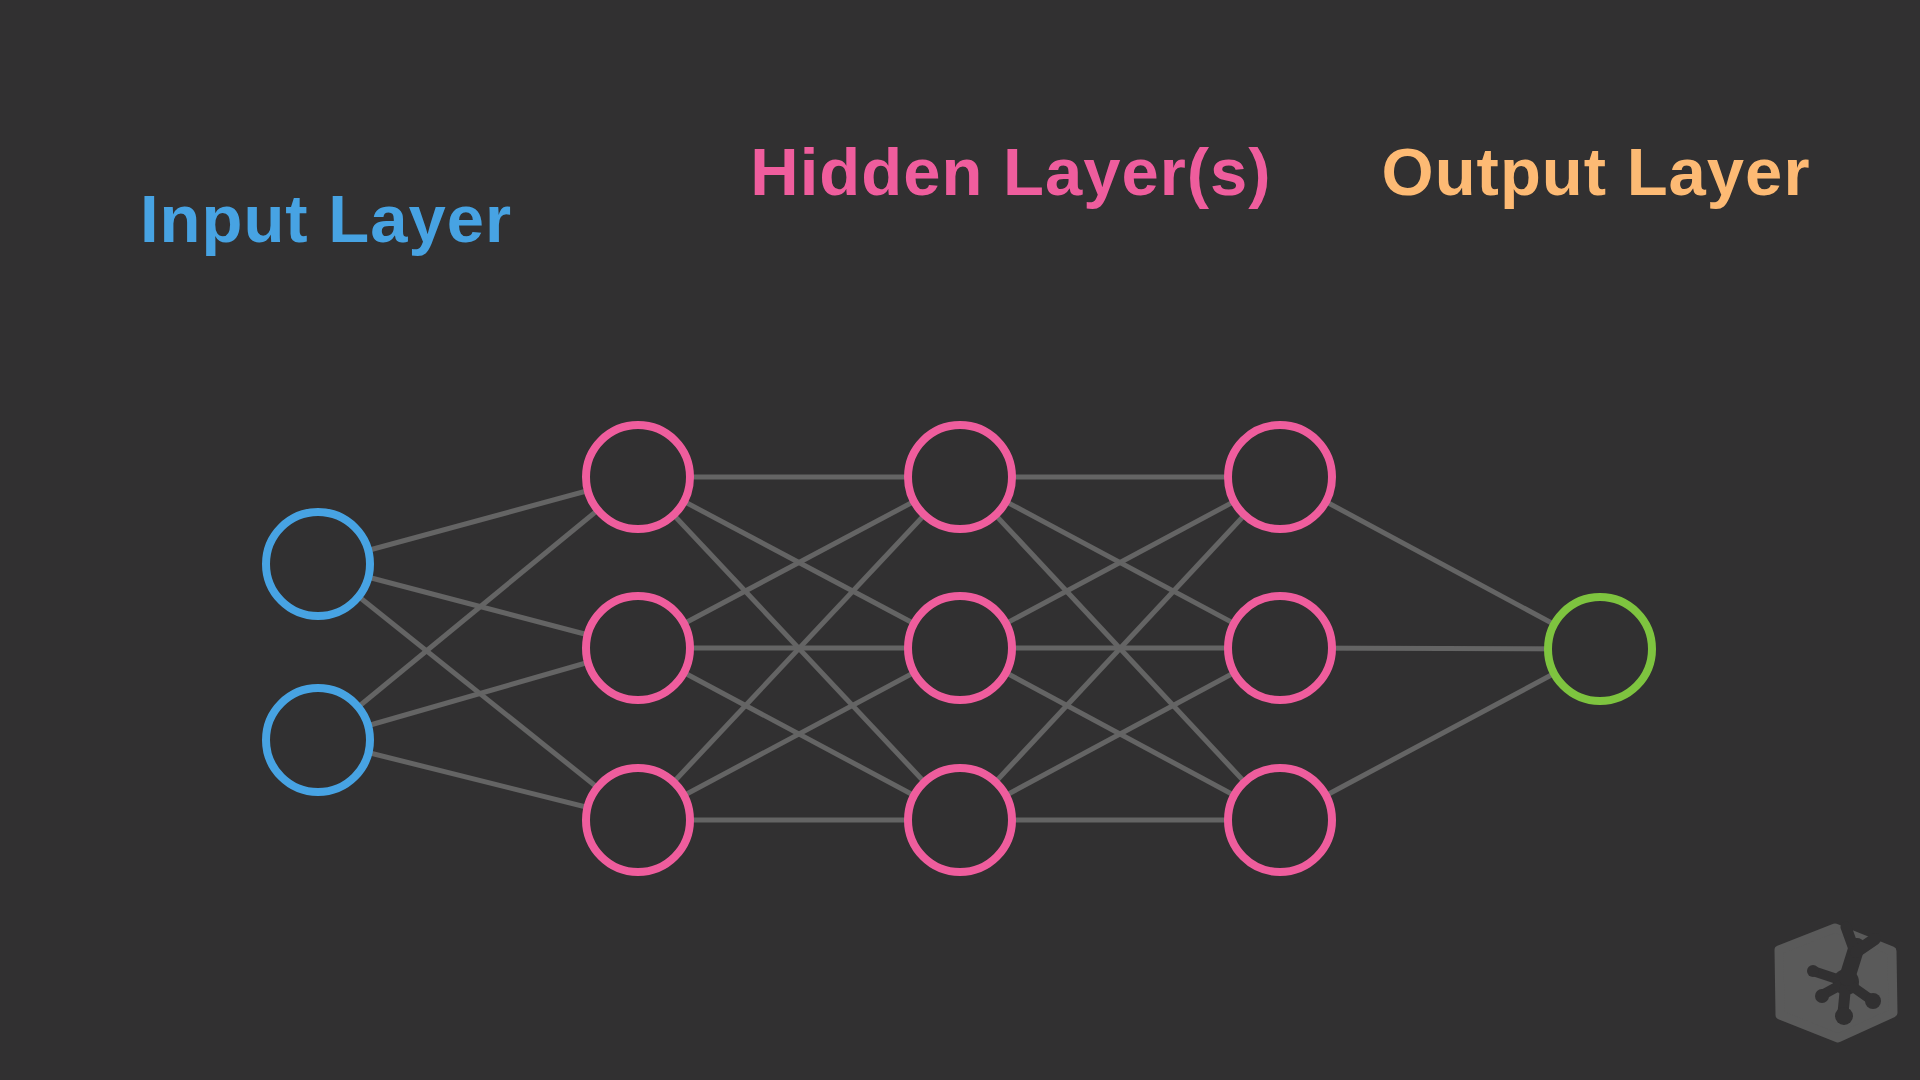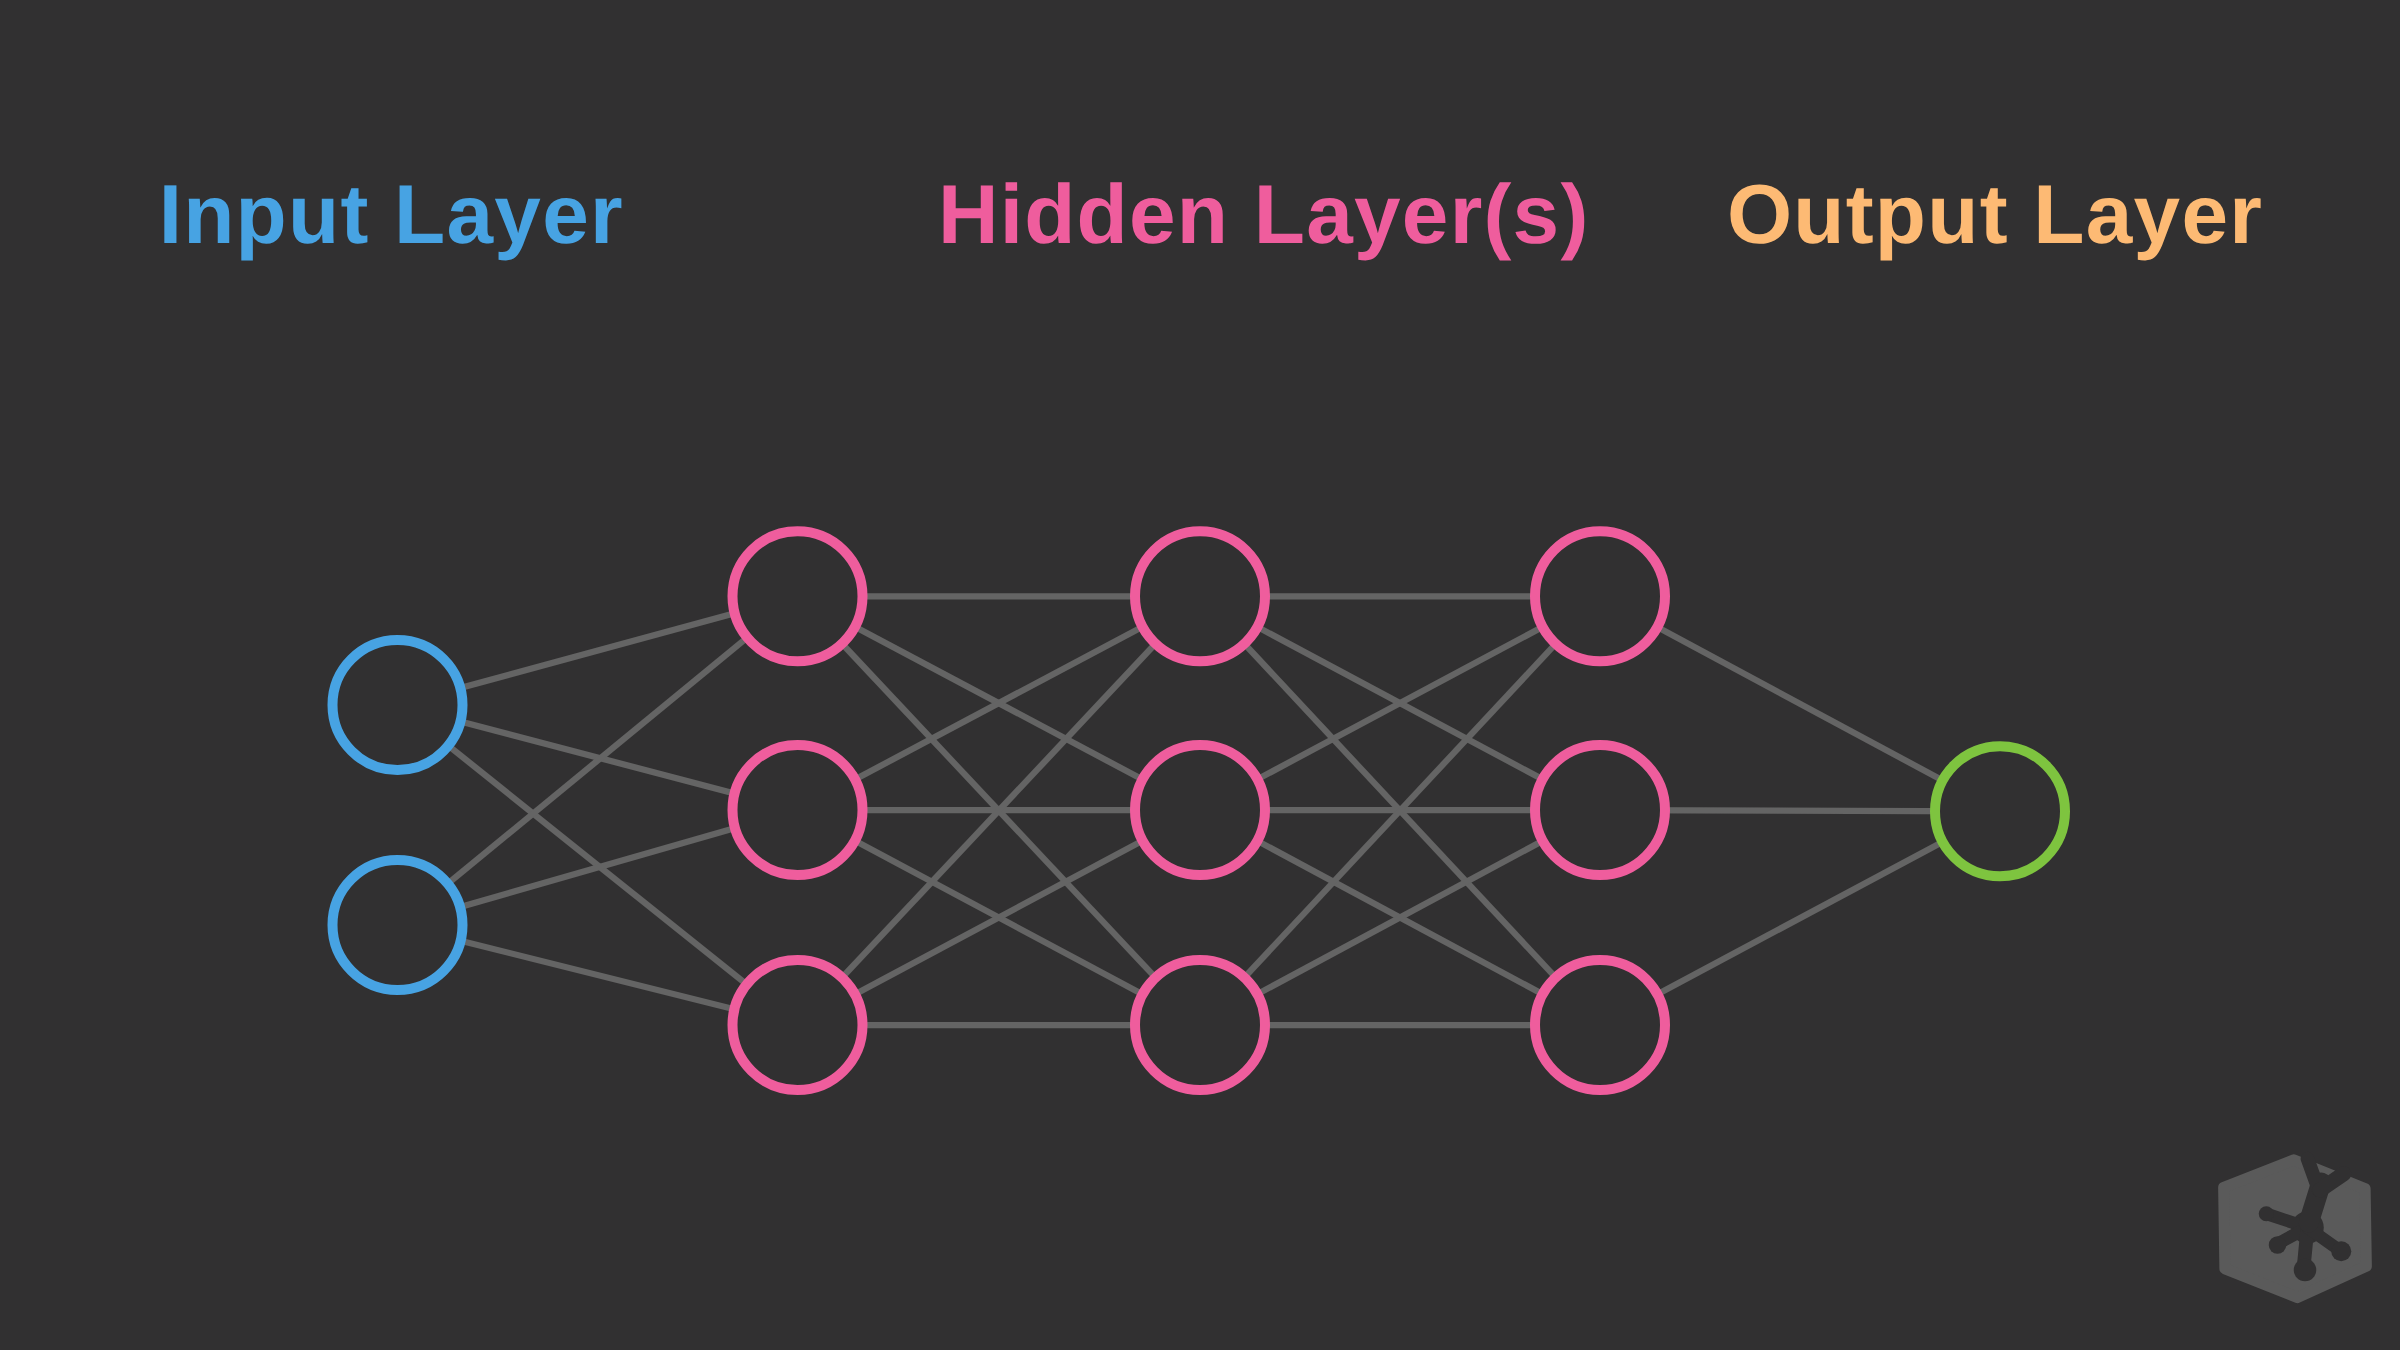--- a/index.html
+++ b/index.html
@@ -9,21 +9,21 @@
     background:var(--bg);
     font-family:"Liberation Sans", sans-serif;
     position:relative;
   }
   .canvas{position:absolute;inset:0;}
   .layer-title{
     position:absolute;top:138px;transform:translateX(-50%);
     font-size:67px;font-weight:700;letter-spacing:1px;line-height:1;
     white-space:nowrap;
   }
-  .title-input{left:313px;}
+  .title-input{left:326px;margin-top:47px;}
   .title-hidden{left:1011px;}
   .title-output{left:1596px;}
   svg.network{position:absolute;left:0;top:0;}
   .logo{position:absolute;left:1763px;top:920px;}
   .logo-shape{fill:var(--logo);stroke:var(--logo);}
   .foot{fill:var(--bg);stroke:none;}
   .foot-stroke{stroke:var(--bg);fill:none;stroke-linecap:round;}
 </style>
 </head>
 <body style="background: rgb(49, 48, 49);">

